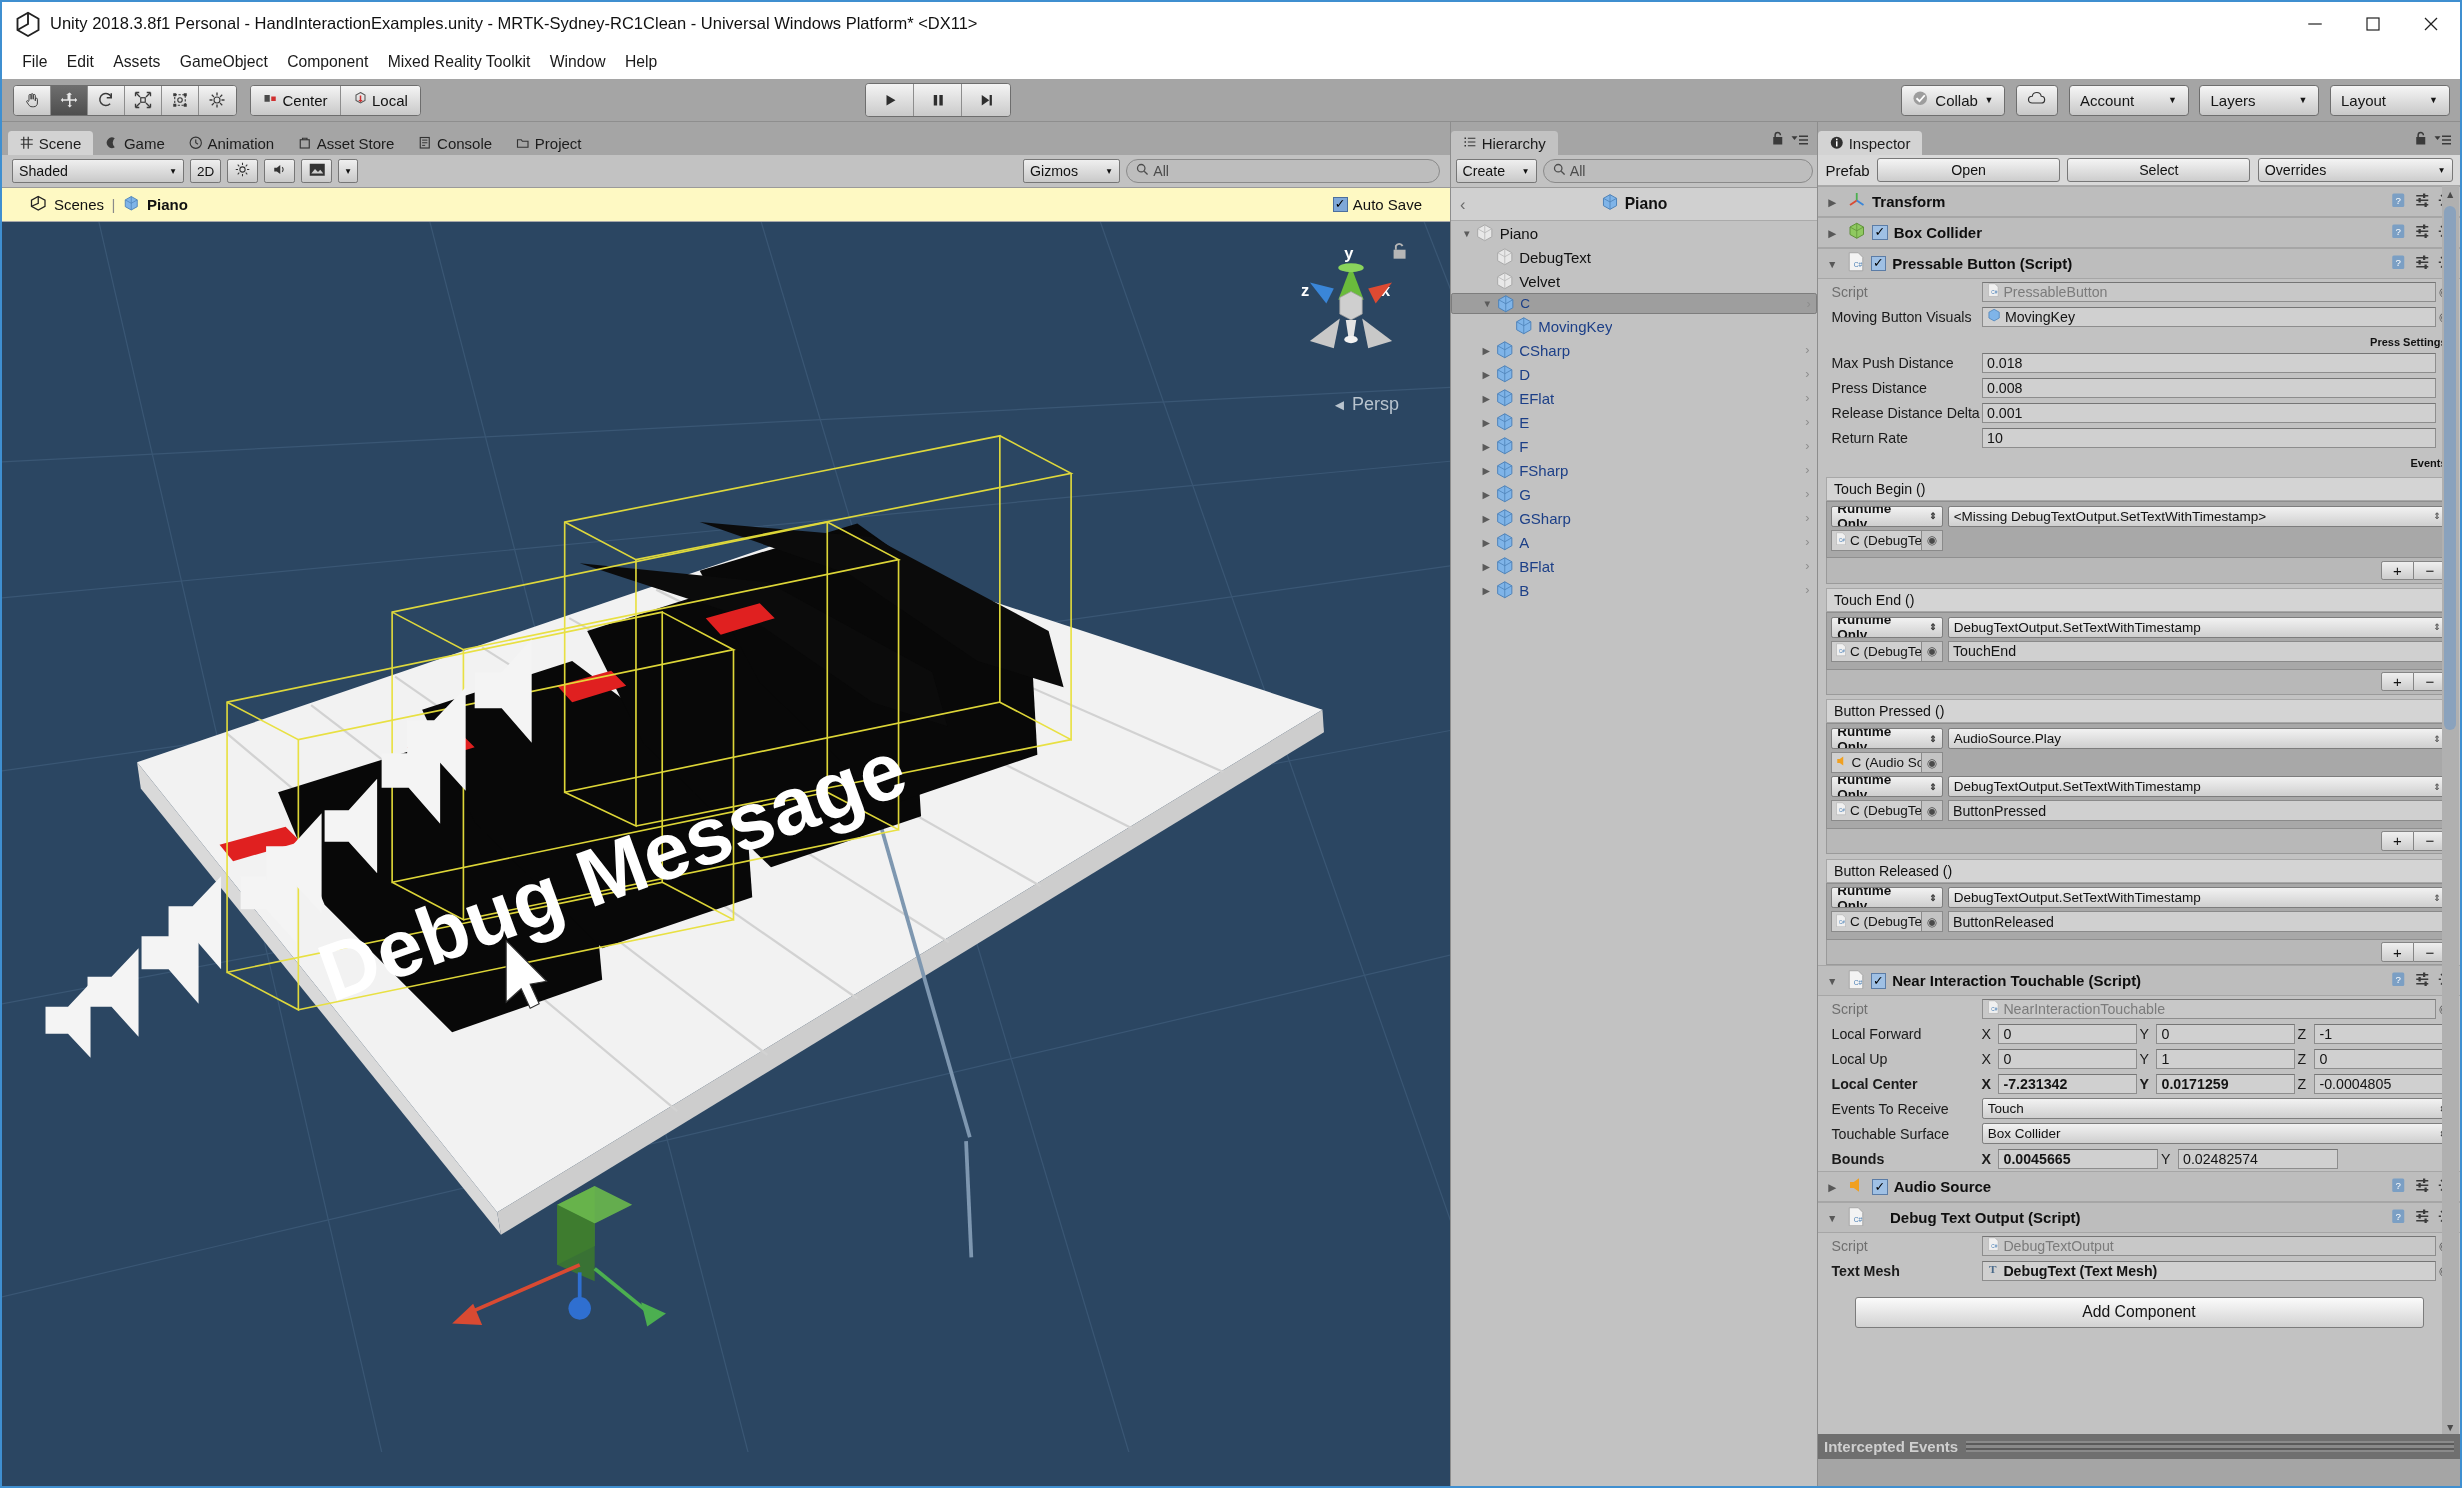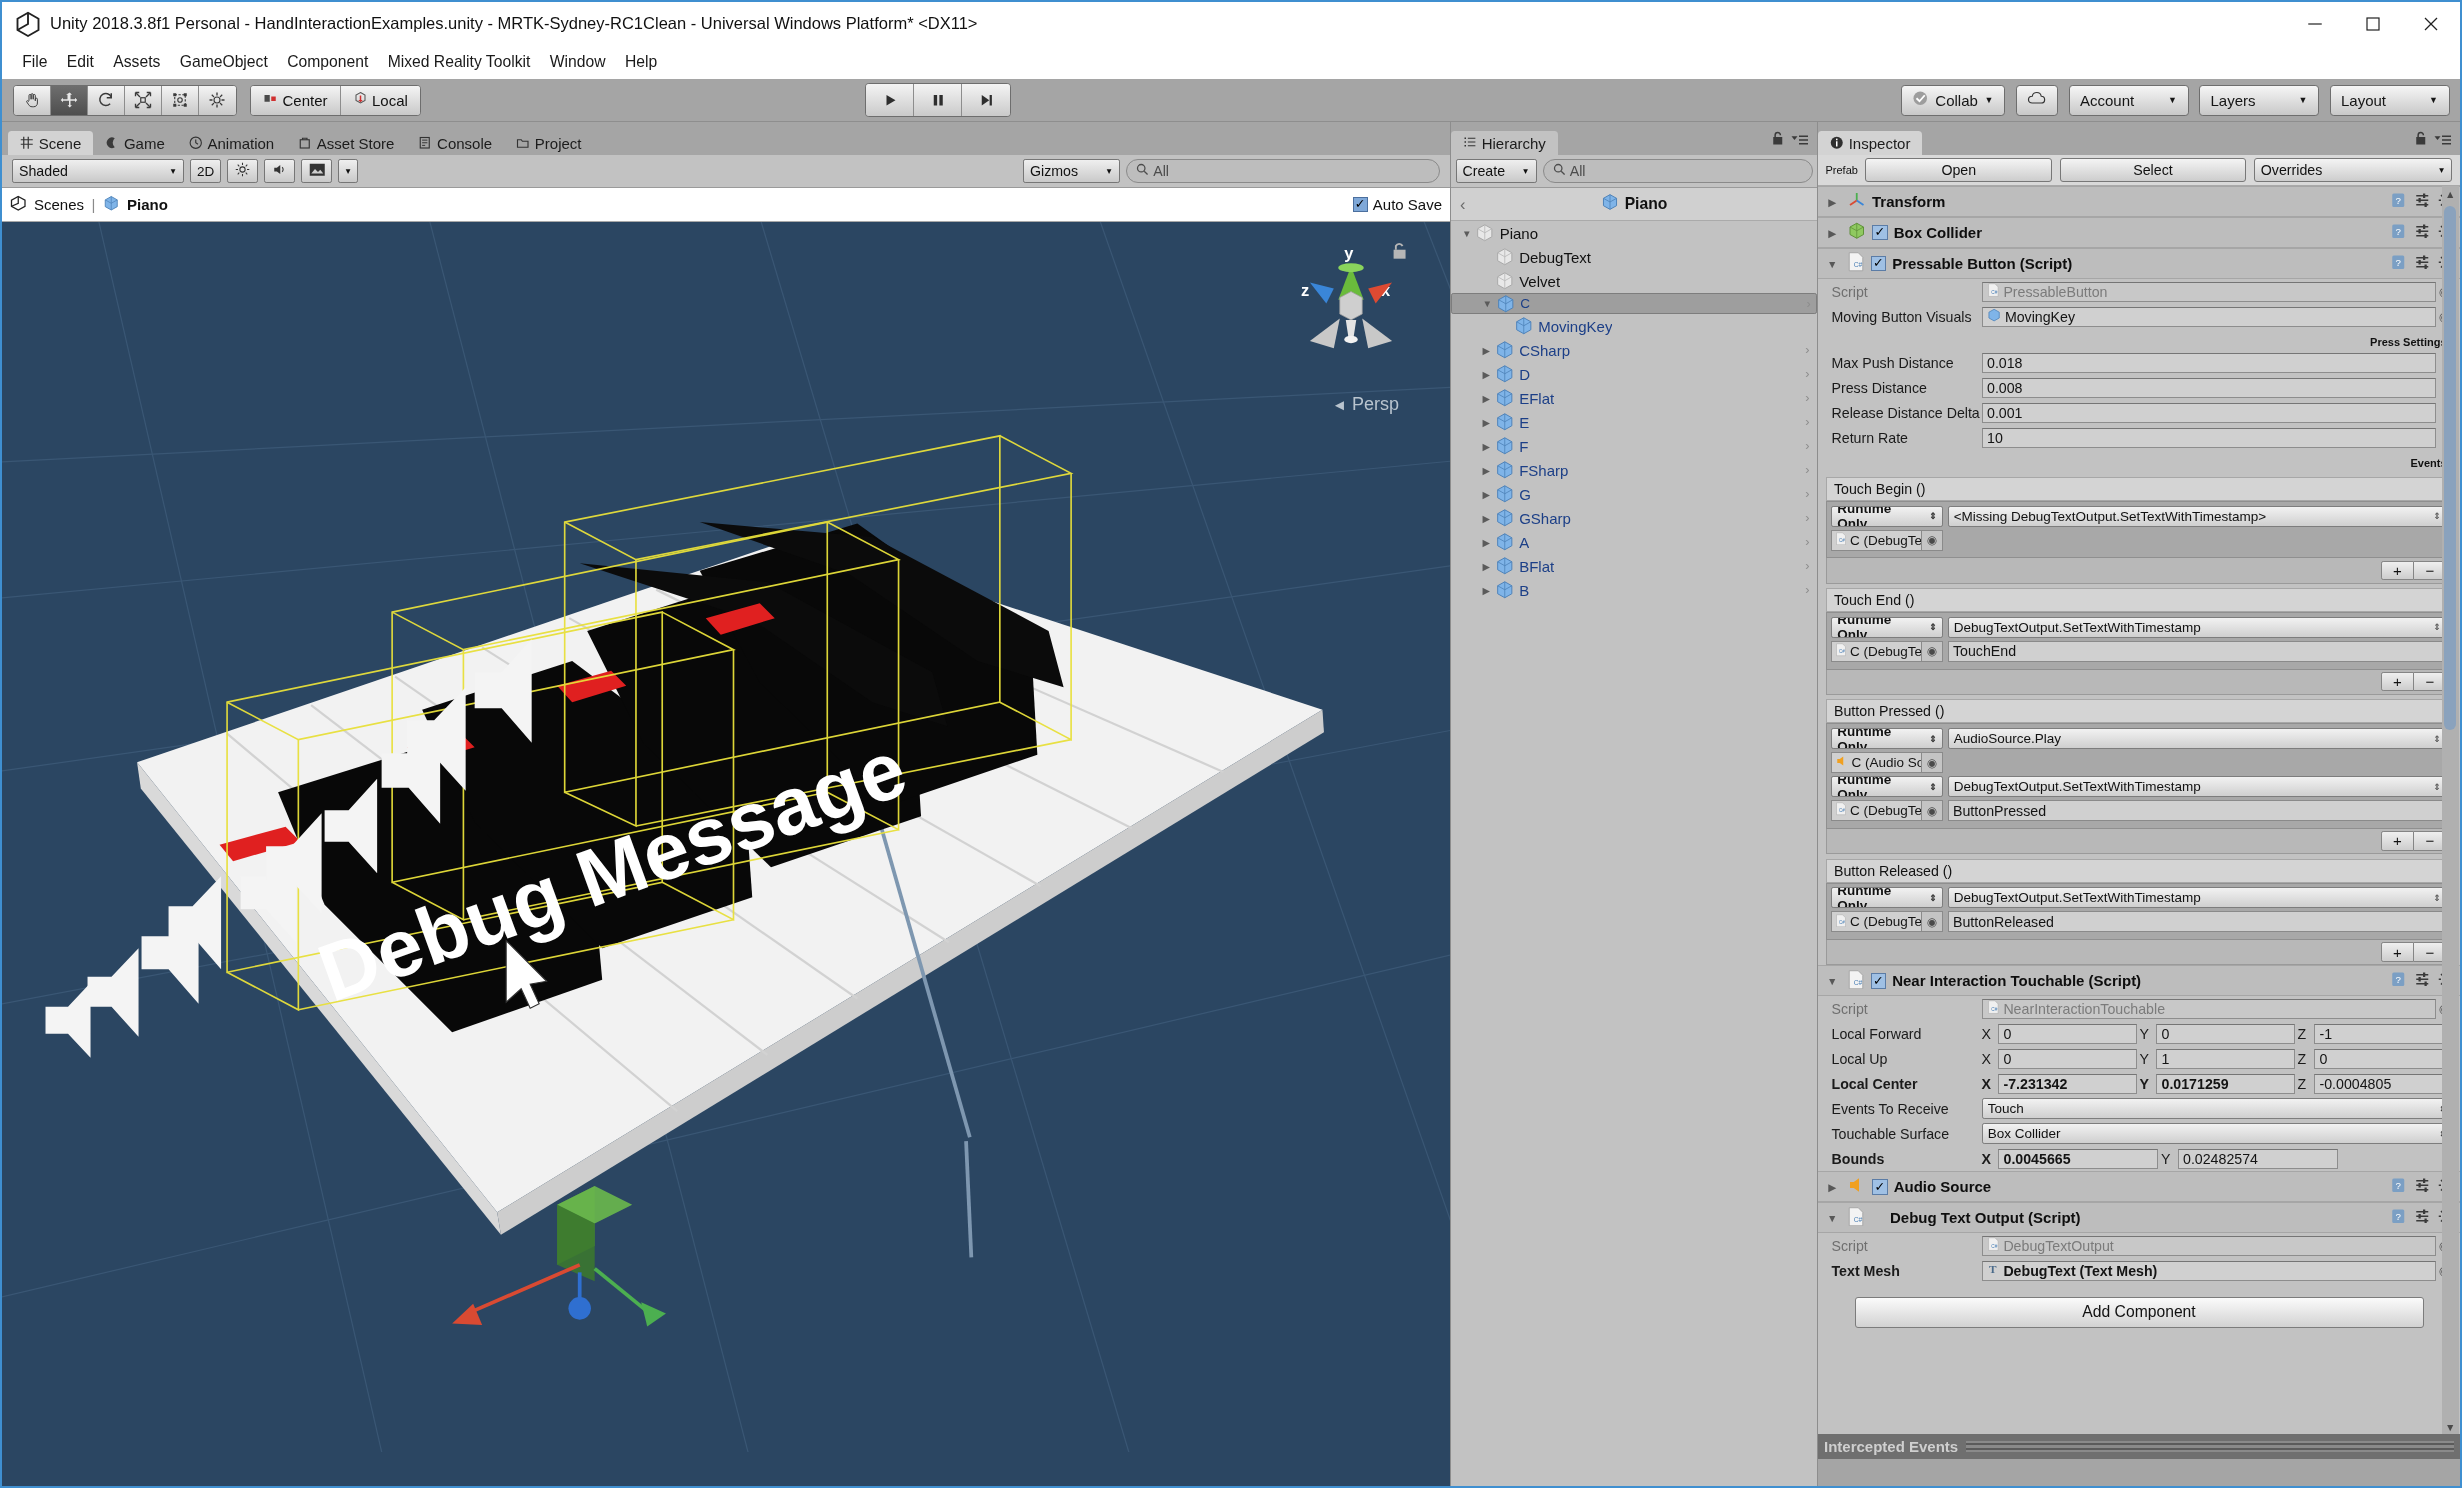--- a/index.html
+++ b/index.html
@@ -65,21 +65,21 @@
   
   .scene-panel { width:1448px; display:flex; flex-direction:column; min-width:0; }
   .scene-toolbar { height:33px; background:#c2c2c2; display:flex; align-items:center; padding:0 10px; gap:6px;
                    border-bottom:0.7px solid #9a9a9a; }
   .dd { height:24px; display:flex; align-items:center; justify-content:space-between; padding:0 6px; font-size:14.2px;
         background:linear-gradient(#efefef,#c9c9c9); border:0.7px solid #767676; border-radius:2.2px; color:#111; }
   .sq { height:24px; min-width:31px; display:flex; align-items:center; justify-content:center; font-size:13.5px;
         background:linear-gradient(#efefef,#c9c9c9); border:0.7px solid #767676; border-radius:2.2px; color:#111; padding:0 6px;}
   .searchpill { height:24px; flex:1; background:#bdbdbd; border:0.7px solid #8a8a8a; border-radius:12px;
                 display:flex; align-items:center; padding:0 9px; gap:4.5px; color:#4c4c4c; font-size:14.2px; }
-  .scene-breadcrumb { height:34px; background:#ffffff; display:flex; align-items:center; padding:0 8px; gap:7.5px;
+  .scene-breadcrumb { height:34px; background:#fef9c3; display:flex; align-items:center; padding:0 28px; gap:7.5px;
                       font-size:15px; color:#111; border-bottom:0.7px solid #a8a8a8; }
   .scene-breadcrumb .sep { color:#8a8a8a; }
   .autosave { margin-left:auto; display:flex; align-items:center; gap:5.2px; }
   .cbx { width:15px; height:15px; background:#7fa8d8; border:0.7px solid #4b6f9e; display:flex;
          align-items:center; justify-content:center; color:#000; font-size:12.7px; line-height:1;}
   .viewport { flex:1; position:relative; background:#2b4662; overflow:hidden; }
 
   
   .hier-panel { width:367px; display:flex; flex-direction:column; border-left:1.5px solid #8d8d8d; min-width:0; }
   .panel-header { height:33px; background:#a5a5a5; display:flex; align-items:flex-end; position:relative; }
@@ -98,21 +98,21 @@
   .hrow .cube { width:19.5px; height:19.5px; margin-right:5.2px; flex:0 0 19.5px; }
   .hrow .lbl { white-space:nowrap; overflow:hidden; text-overflow:ellipsis; }
   .hrow .chev { margin-left:auto; color:#8d8d8d; font-size:12.7px; }
   .hrow.prefab .lbl { color:#1c3f87; }
 
   
   .insp-panel { flex:1; display:flex; flex-direction:column; border-left:1.5px solid #8d8d8d; min-width:0; }
   .insp-top { height:33px; background:#a5a5a5; display:flex; align-items:flex-end; }
   .prefabrow { height:31px; background:#d9d9d9; display:flex; align-items:center; gap:7.5px; padding:0 7.5px;
                border-bottom:0.7px solid #a9a9a9; }
-  .prefabrow .plabel { font-size:11px; color:#111; }
+  .prefabrow .plabel { font-size:15px; color:#111; }
   .pbtn { flex:1; height:24px; display:flex; align-items:center; justify-content:center; font-size:14.2px;
           background:linear-gradient(#f4f4f4,#cdcdcd); border:0.7px solid #787878; border-radius:3px; color:#111; }
   .insp-body { flex:1; background:#c2c2c2; overflow:hidden; position:relative; }
   .comp-head { height:31px; background:#bdbdbd; display:flex; align-items:center; gap:6px; padding:0 6px;
                border-top:0.7px solid #a6a6a6; border-bottom:0.7px solid #a6a6a6; }
   .comp-head .foldout { width:16.5px; text-align:center; color:#585858; font-size:10.5px; }
   .comp-head .ctitle { font-size:15px; font-weight:bold; color:#0e0e0e; }
   .comp-head .icons { margin-left:auto; display:flex; gap:7.5px; align-items:center; }
   .ccbx { width:15.7px; height:15.7px; background:#9fc0e4; border:0.7px solid #5b7ca6; display:flex;
           align-items:center; justify-content:center; font-size:12.7px; color:#000; line-height:1; }

